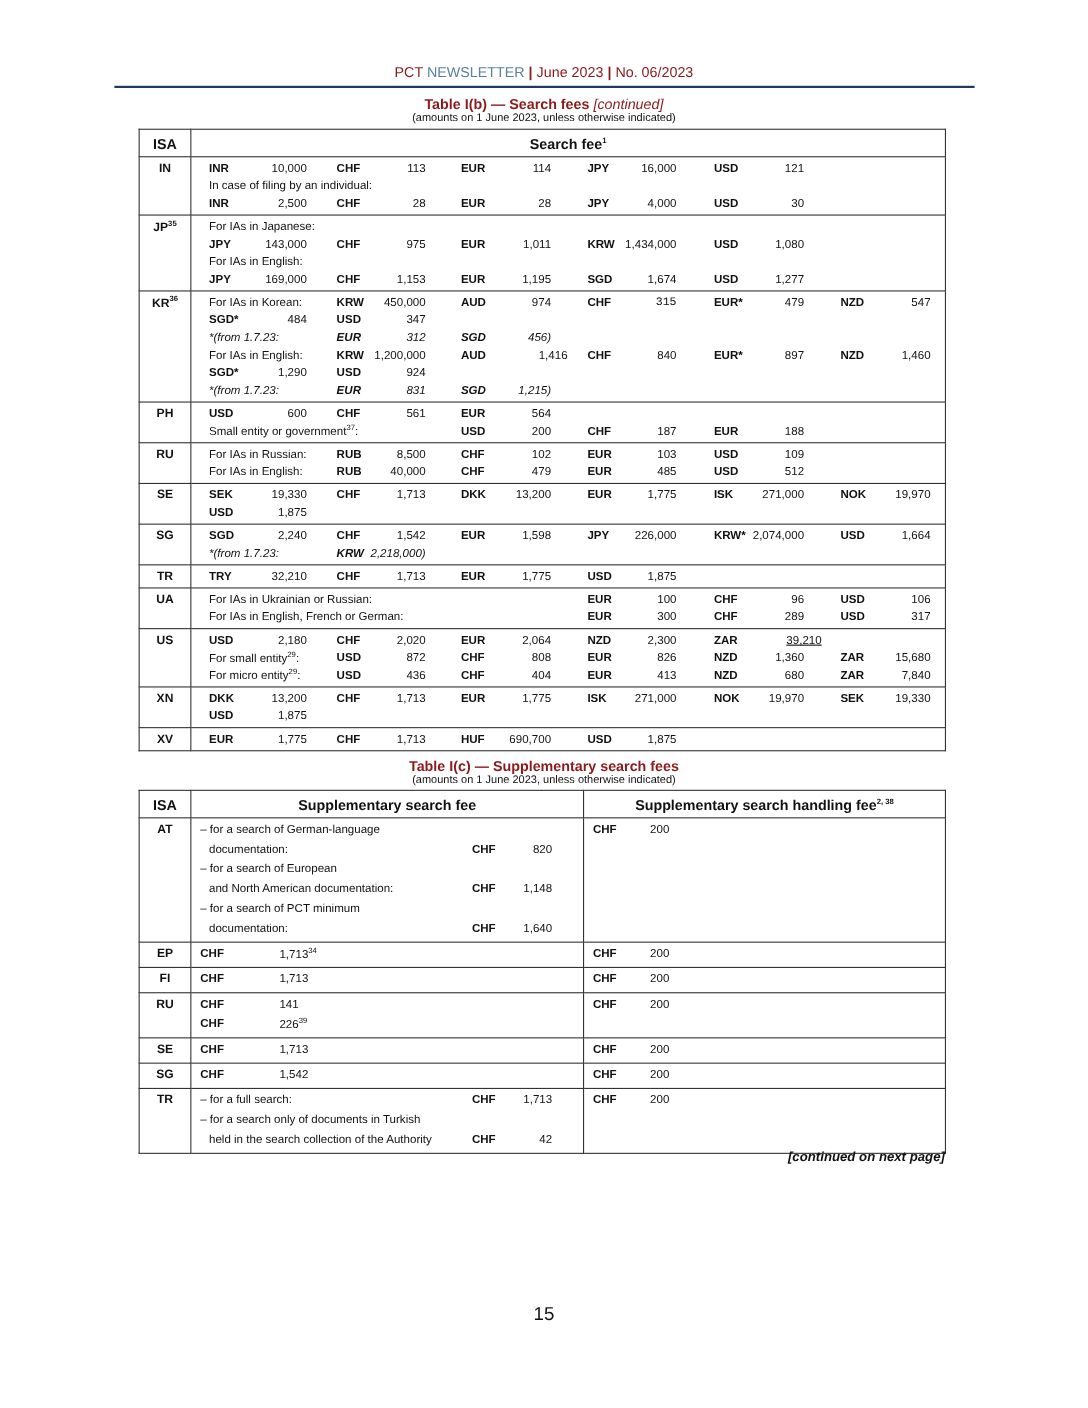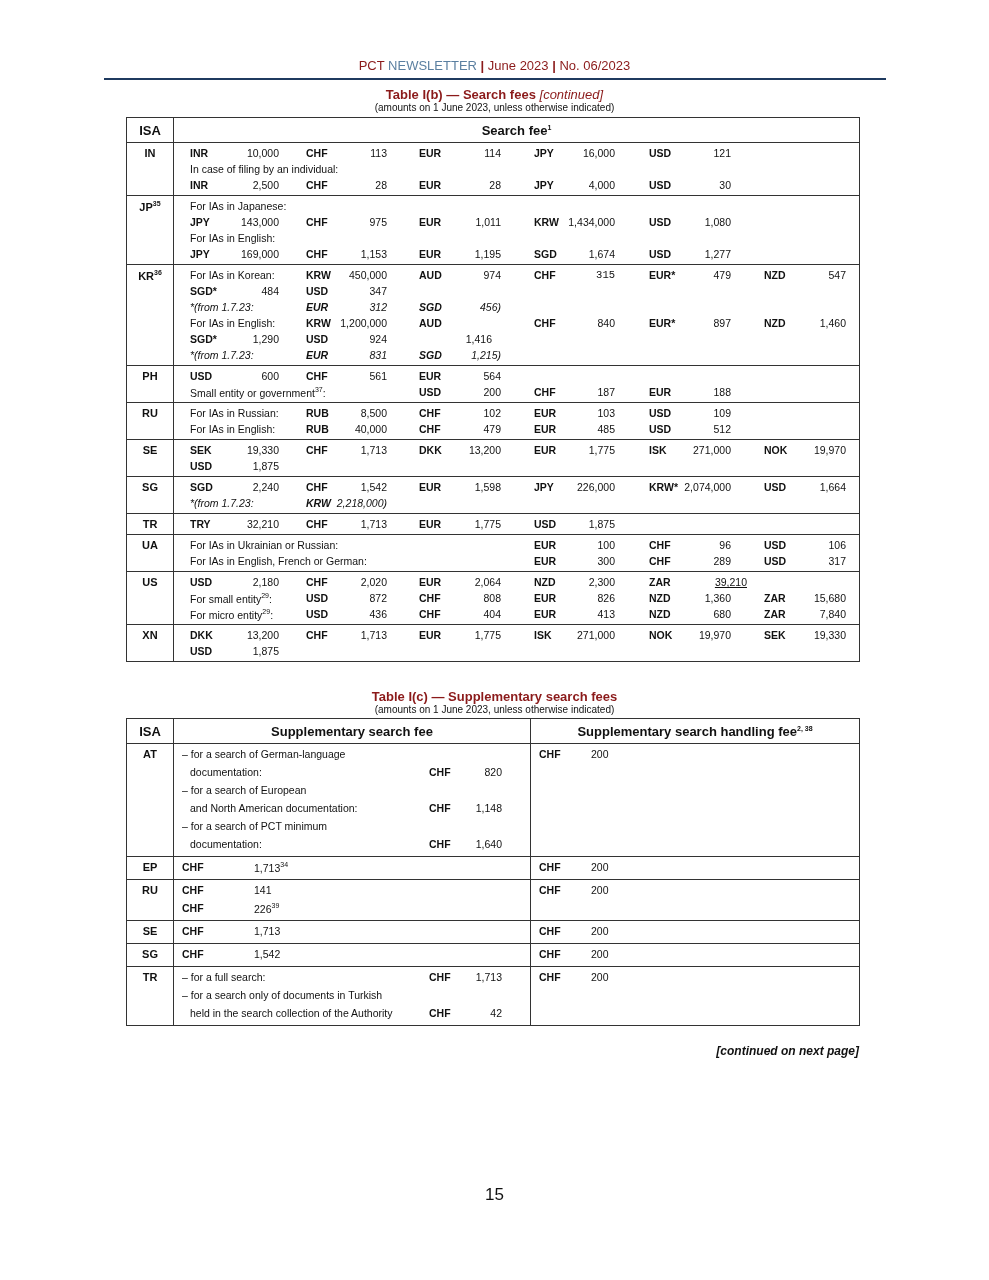--- a/index.html
+++ b/index.html
@@ -147,21 +147,21 @@
             <span class="b it" style="left: 132px;">EUR</span>
             <span class="r it" style="right: 472px;">312</span>
             <span class="b it" style="left: 245px;">SGD</span>
             <span class="r it" style="right: 358px;">456)</span>
           </div>
           <div class="line">
             <span style="left: 16px;">For IAs in English:</span>
             <span class="b" style="left: 132px;">KRW</span>
             <span class="r" style="right: 472px;">1,200,000</span>
             <span class="b" style="left: 245px;">AUD</span>
-            <span class="r" style="right: 367px; margin-top: 16px;">1,416</span>
+            <span class="r" style="right: 343px;">1,416</span>
             <span class="b" style="left: 360px;">CHF</span>
             <span class="r" style="right: 244px;">840</span>
             <span class="b" style="left: 475px;">EUR*</span>
             <span class="r" style="right: 128px;">897</span>
             <span class="b" style="left: 590px;">NZD</span>
             <span class="r" style="right: 13px;">1,460</span>
           </div>
           <div class="line">
             <span class="b" style="left: 16px;">SGD*</span>
             <span class="r" style="right: 580px;">1,290</span>
@@ -370,20 +370,35 @@
             <span class="r" style="right: 128px;">19,970</span>
             <span class="b" style="left: 590px;">SEK</span>
             <span class="r" style="right: 13px;">19,330</span>
           </div>
           <div class="line">
             <span class="b" style="left: 16px;">USD</span>
             <span class="r" style="right: 580px;">1,875</span>
           </div>
         </td>
       </tr>
+      <tr>
+        <td class="isa">XV</td>
+        <td class="cell" style="padding: 2px 0px;">
+          <div class="line">
+            <span class="b" style="left: 16px;">EUR</span>
+            <span class="r" style="right: 580px;">1,775</span>
+            <span class="b" style="left: 132px;">CHF</span>
+            <span class="r" style="right: 472px;">1,713</span>
+            <span class="b" style="left: 245px;">HUF</span>
+            <span class="r" style="right: 358px;">690,700</span>
+            <span class="b" style="left: 360px;">USD</span>
+            <span class="r" style="right: 244px;">1,875</span>
+          </div>
+        </td>
+      </tr>
     </tbody>
 </table>
 
 <div class="ttitle" style="top:689px;">Table I(c) — Supplementary search fees</div>
 <div class="tsub" style="top:704px;">(amounts on 1 June 2023, unless otherwise indicated)</div>
 
 <table id="tc" style="top:718px; left:126px; width:734px;">
   <thead>
       <tr>
     <th style="width:46px;">ISA</th>
@@ -436,20 +451,35 @@
           </div>
         </td>
         <td class="cell" style="padding: 2px 0px;">
           <div class="line" style="height: 18px;">
             <span class="b" style="left: 8px;">CHF</span>
             <span style="left: 60px;">200</span>
           </div>
         </td>
       </tr>
       <tr>
+        <td class="isa">FI</td>
+        <td class="cell" style="padding: 2px 0px;">
+          <div class="line" style="height: 18px;">
+            <span class="b" style="left: 8px;">CHF</span>
+            <span style="left: 80px;">1,713</span>
+          </div>
+        </td>
+        <td class="cell" style="padding: 2px 0px;">
+          <div class="line" style="height: 18px;">
+            <span class="b" style="left: 8px;">CHF</span>
+            <span style="left: 60px;">200</span>
+          </div>
+        </td>
+      </tr>
+      <tr>
         <td class="isa">RU</td>
         <td class="cell" style="padding: 2px 0px;">
           <div class="line" style="height: 18px;">
             <span class="b" style="left: 8px;">CHF</span>
             <span style="left: 80px;">141</span>
           </div>
           <div class="line" style="height: 18px;">
             <span class="b" style="left: 8px;">CHF</span>
             <span style="left: 80px;">226<sup>39</sup></span>
           </div>

